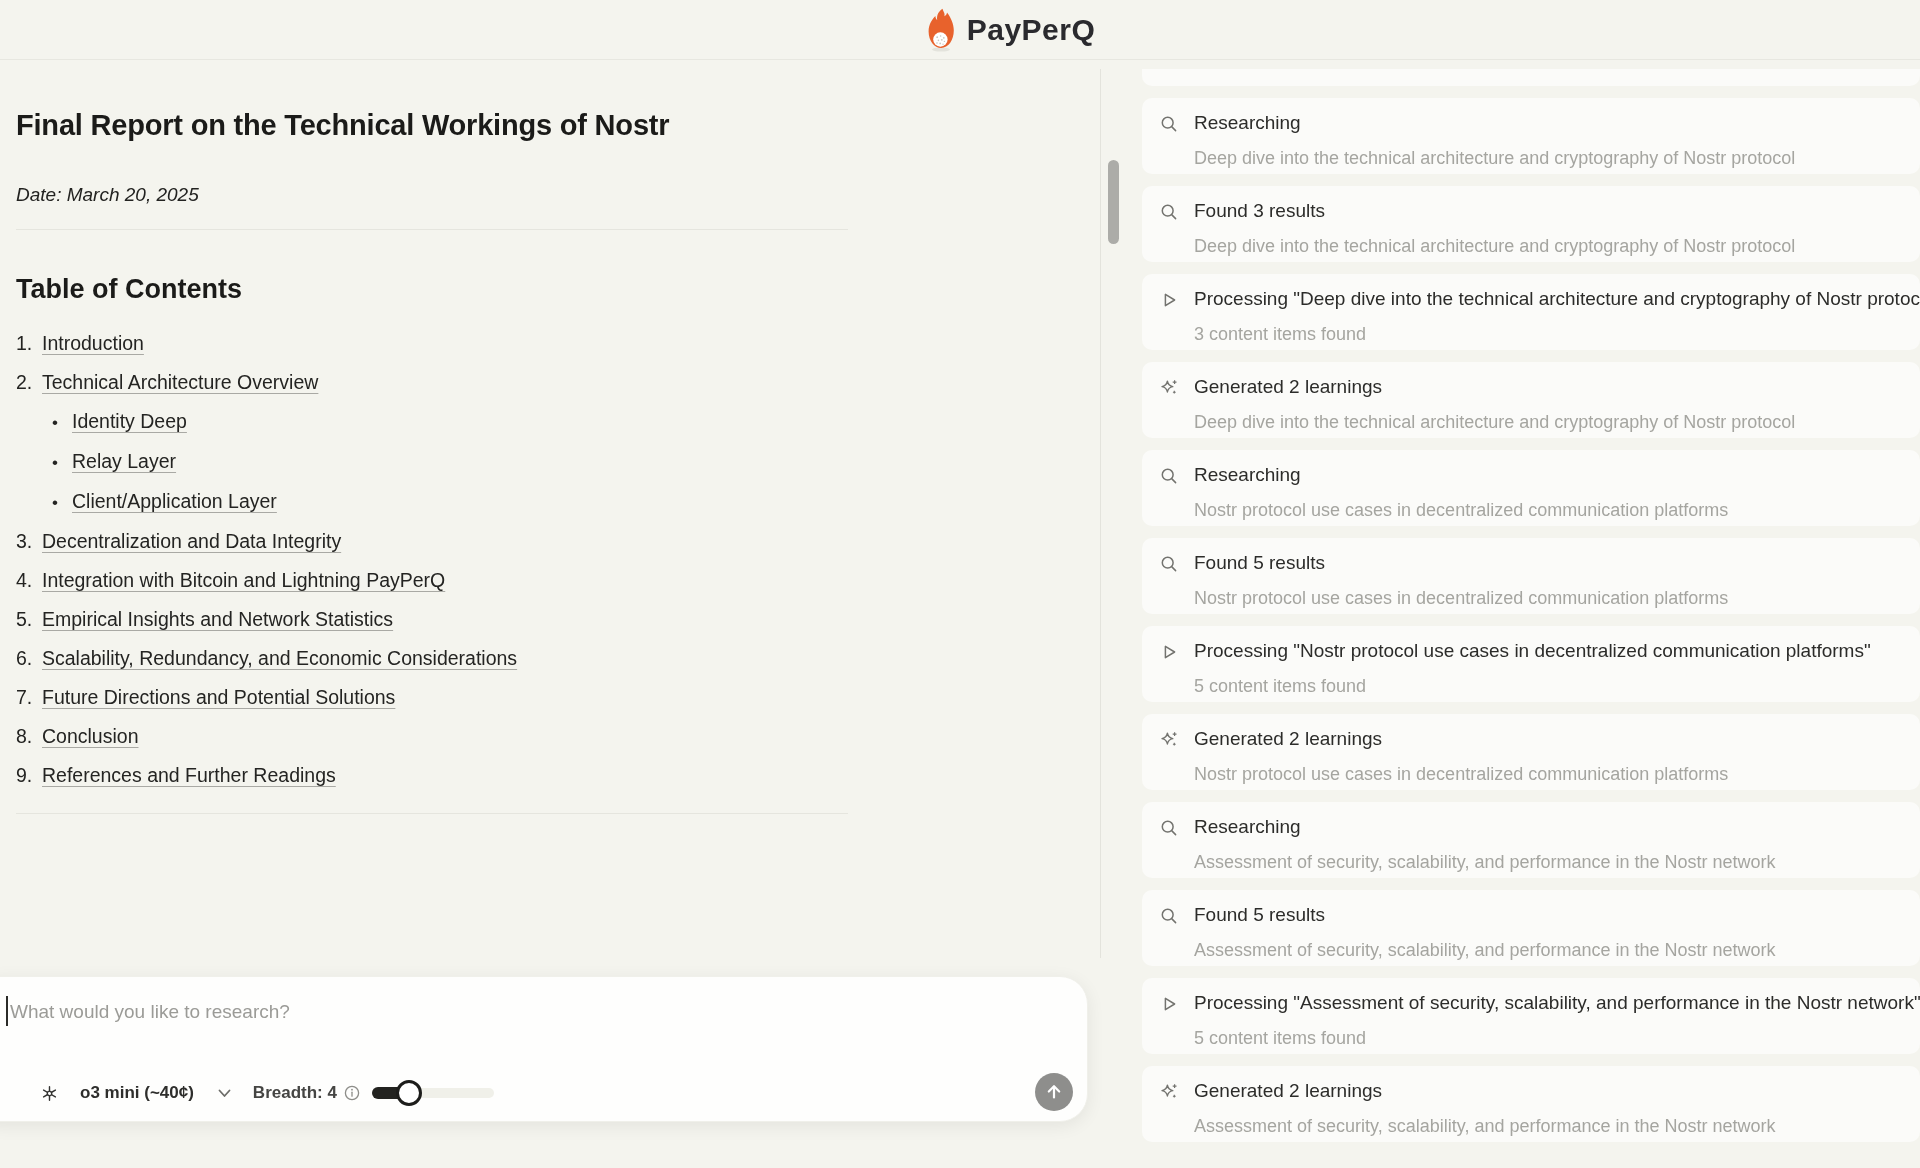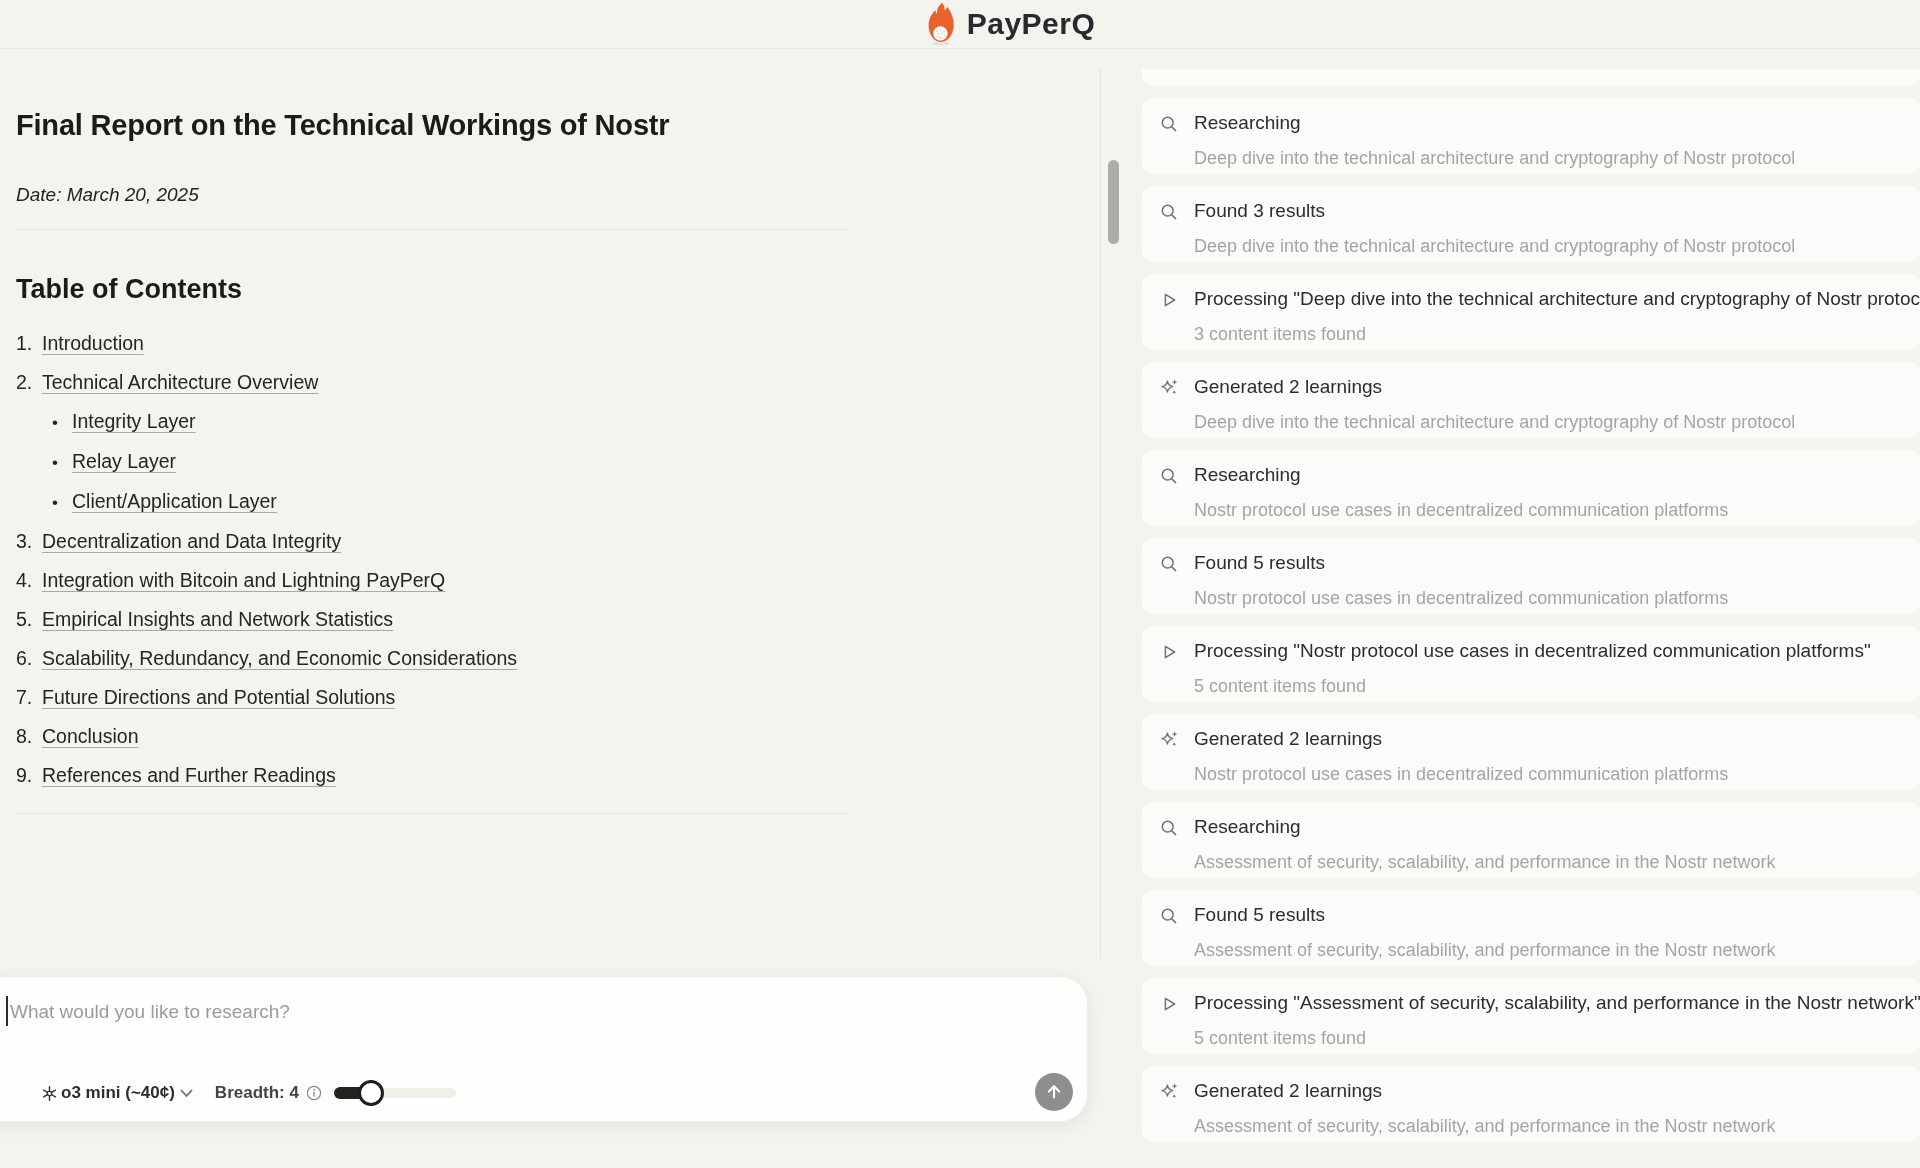--- a/index.html
+++ b/index.html
@@ -4,21 +4,21 @@
 <style>
   * { margin:0; padding:0; box-sizing:border-box; }
   html,body { width:1920px; height:1168px; overflow:hidden; }
   body {
     font-family:"Liberation Sans","DejaVu Sans",sans-serif;
     background:#f4f4ee; color:#2b2b28; position:relative;
   }
 
   
   .app-header{
-    position:absolute; left:0; top:0; width:1920px; height:49px;
+    position:absolute; left:0; top:0; width:1920px; height:60px;
     border-bottom:1px solid #e7e7e0;
     display:flex; align-items:center; justify-content:center;
   }
   .brand{ display:flex; align-items:center; gap:10px; transform:translateX(50px); cursor:pointer; }
   .brand-text{ font-size:30px; font-weight:800; letter-spacing:0.5px; color:#2a2a2e; }
 
   
   .doc-panel{
     position:absolute; left:0; top:69px; width:1100px; height:890px;
     overflow:hidden;
@@ -70,21 +70,21 @@
   .text-caret{
     position:absolute; left:33px; top:19px; width:2px; height:30px; background:#2b2b28;
     animation:blink 1.1s steps(1) infinite;
   }
   @keyframes blink{ 50%{opacity:0;} }
   .composer-bar{
     position:absolute; left:68px; top:98px; height:36px;
     display:flex; align-items:center;
   }
   .model-select{
-    display:flex; align-items:center; gap:3px; background:none; border:none; cursor:pointer;
+    display:flex; align-items:center; gap:22px; background:none; border:none; cursor:pointer;
     font-family:inherit; font-size:17px; font-weight:600; color:#2e2e2c; padding:0;
   }
   .model-select svg{ display:block; }
   .chev{ color:#6d6d69; margin-left:2px; }
   .breadth-group{ display:flex; align-items:center; margin-left:22px; }
   .breadth-label{ font-size:17px; font-weight:600; color:#454543;text-align:center; }
   .info-icon{ margin-left:7px; color:#8d8d89; display:flex; cursor:pointer; }
   .slider{ position:relative; width:122px; height:28px; margin-left:12px; cursor:pointer; }
   .slider-track{ position:absolute; left:0; top:9px; width:122px; height:10px; border-radius:6px; background:#f0f0e9; }
   .slider-fill{ position:absolute; left:0; top:8px; width:38px; height:12px; border-radius:7px; background:#232320; }
@@ -137,21 +137,21 @@
     </div>
   </div>
         <div class="toc-item">
     <div class="toc-row">
       <span class="toc-num">2.</span>
       <a class="toc-link">Technical Architecture Overview</a>
     </div>
   <div class="toc-sub">
             <div class="toc-row">
               <span class="toc-bullet">•</span>
-              <a class="toc-link">Integrity Layer</a>
+              <a class="toc-link">Identity Deep</a>
             </div>
             <div class="toc-row">
               <span class="toc-bullet">•</span>
               <a class="toc-link">Relay Layer</a>
             </div>
             <div class="toc-row">
               <span class="toc-bullet">•</span>
               <a class="toc-link">Client/Application Layer</a>
             </div>
           </div>

